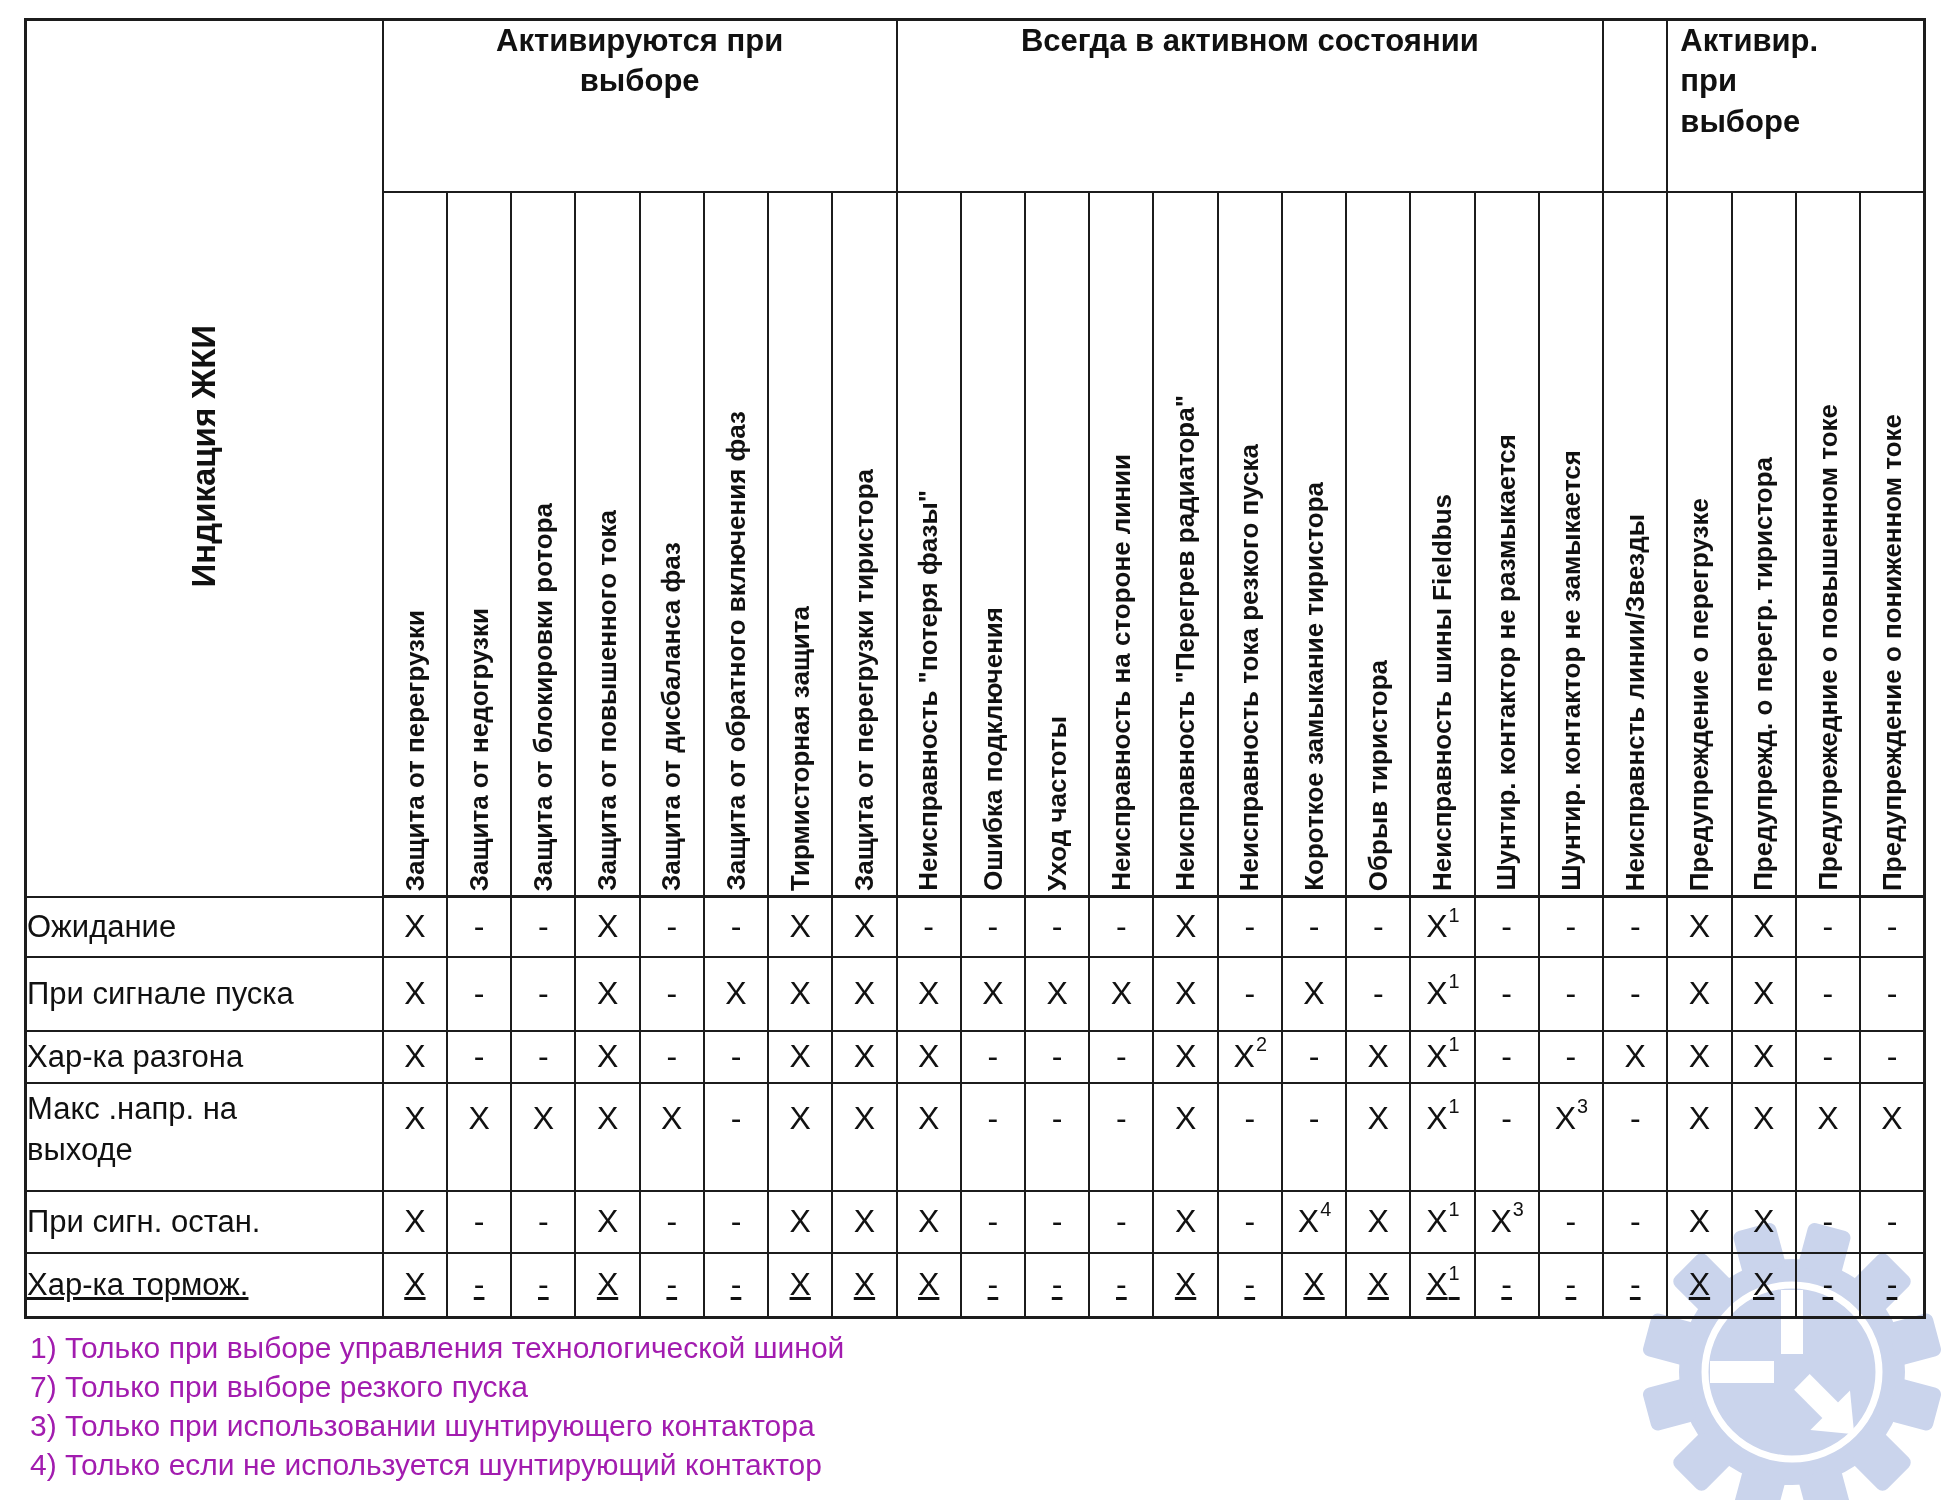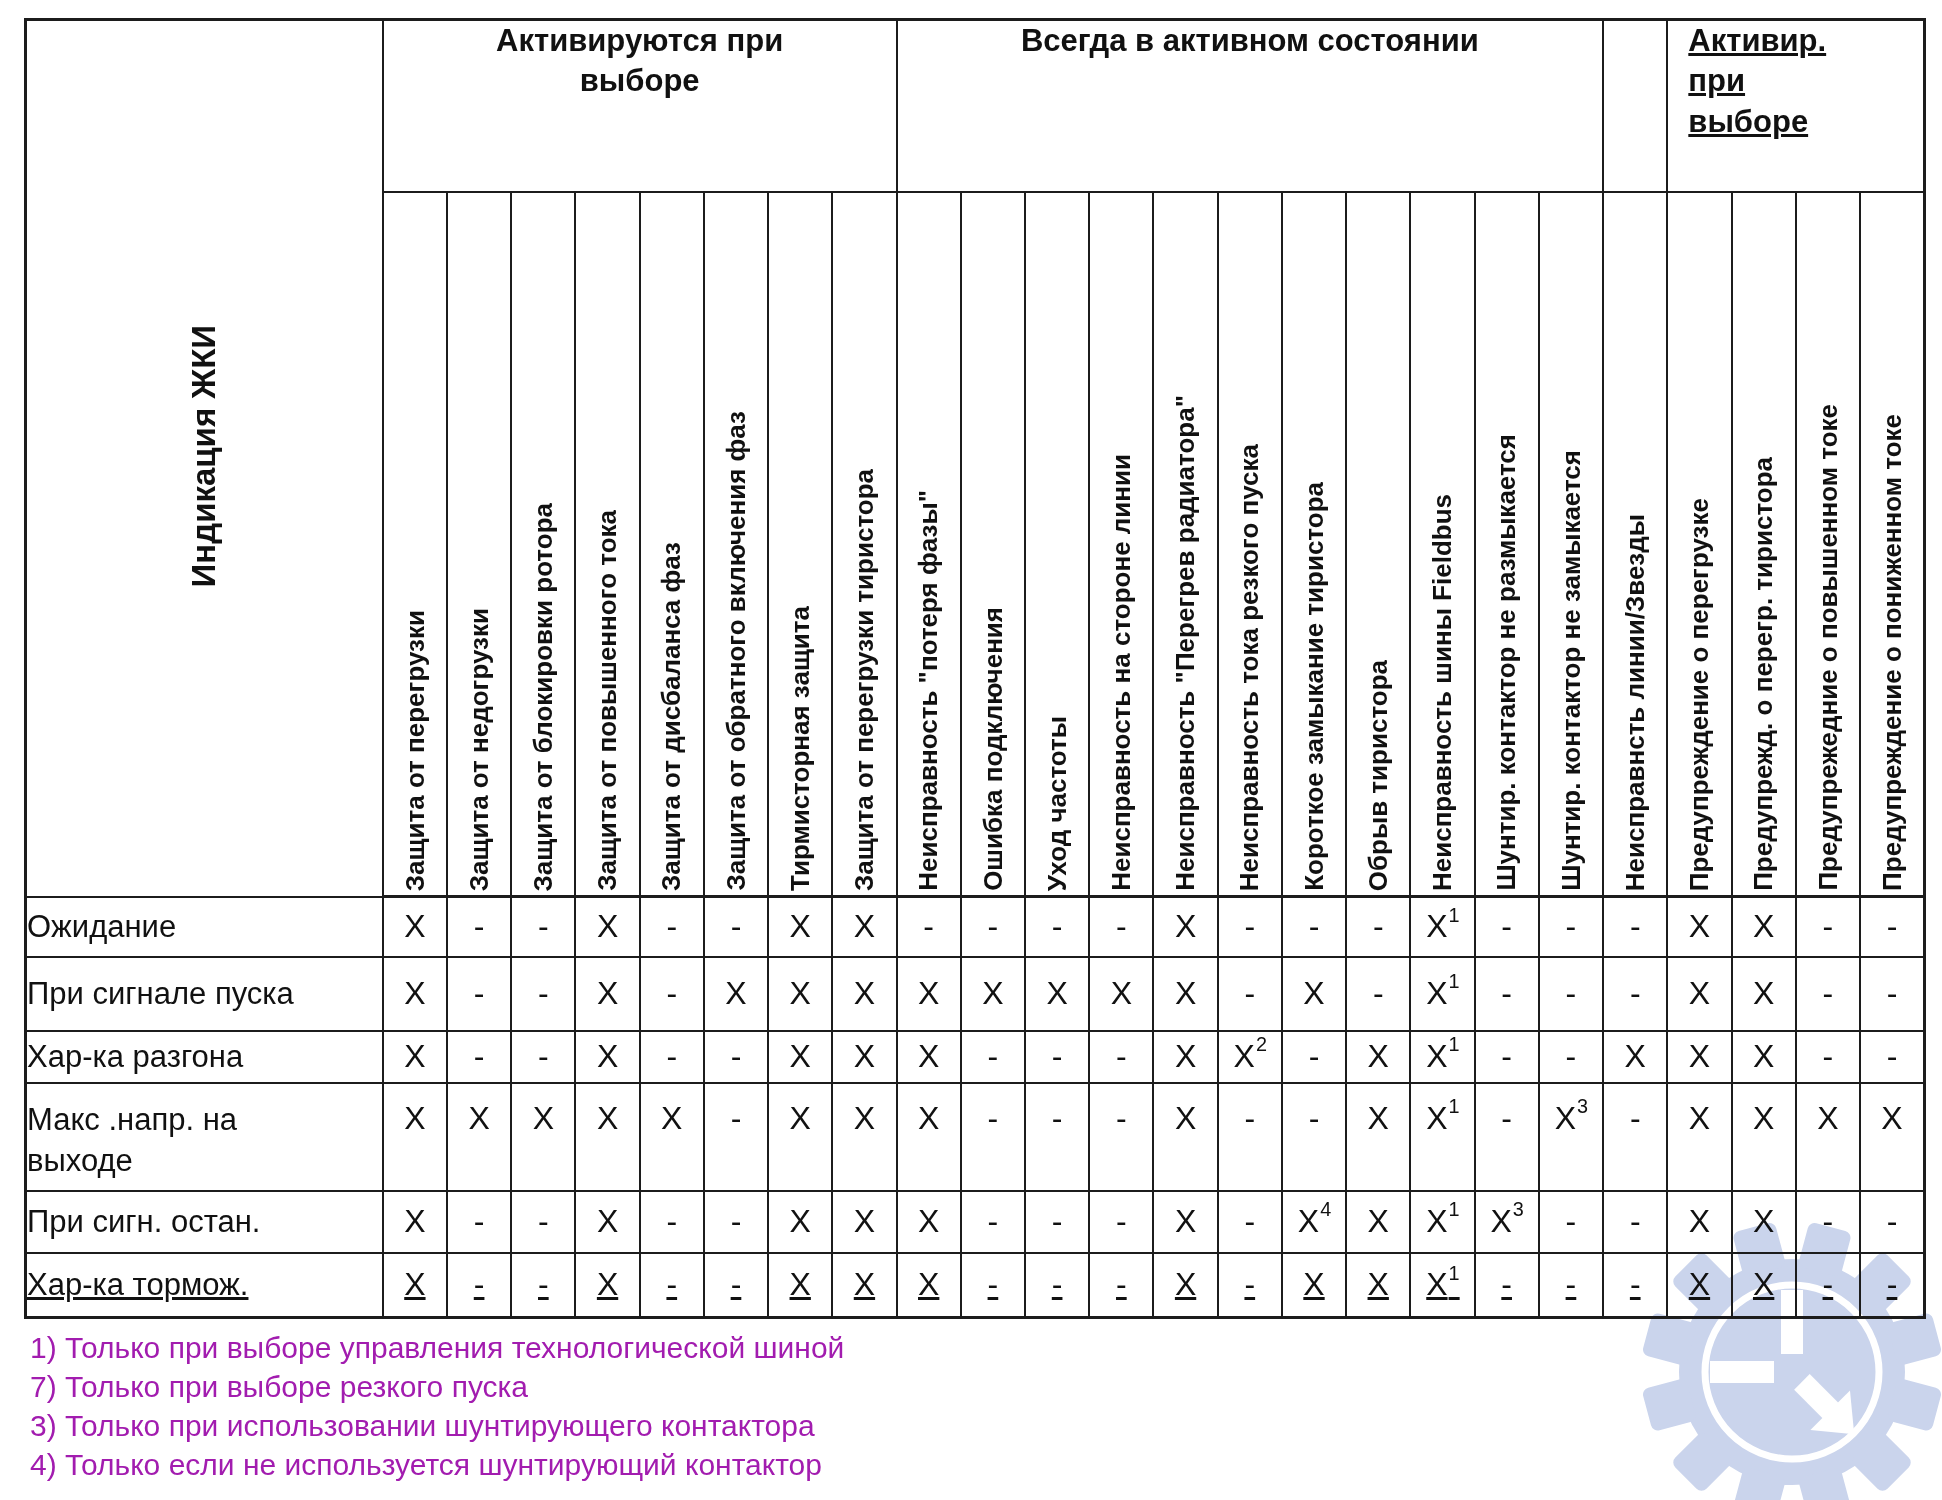--- a/index.html
+++ b/index.html
@@ -54,21 +54,21 @@
   td.grp {
     vertical-align: top;
     text-align: center;
     padding-top: 20px;
     font-weight: bold;
     font-size: 31px;
     line-height: 1.3;
     white-space: pre-line;
     margin-top: 37px;
   }
-  td.grp.left { text-align: left; padding-left: 20px; text-decoration: underline; }
+  td.grp.left { text-align: left; padding-left: 12px; }
   td.rot {
     vertical-align: bottom;
     text-align: center;
     padding-bottom: 10px;
   }
   td.rlabel {
     font-size: 31px;
     text-align: left;
     vertical-align: middle;
     padding-left: 12px;
@@ -80,21 +80,21 @@
     text-align: center;
     vertical-align: middle;
   }
   td.cell sup {
     font-size: 0.62em;
     line-height: 0;
     position: relative;
     top: -4px;
     left: 1px;
   }
-  tr.tall td.rlabel { vertical-align: top; padding-top: 15px; }
+  tr.tall td.rlabel { vertical-align: top; padding-top: 4px; }
   tr.tall td.cell   { vertical-align: top; padding-top: 16px; }
   .footnotes {
     position: absolute;
     left: 30px; top: 1328px;
     z-index: 1;
     font-size: 30px;
     line-height: 39px;
     color: #a21caf;
   }
 </style>

